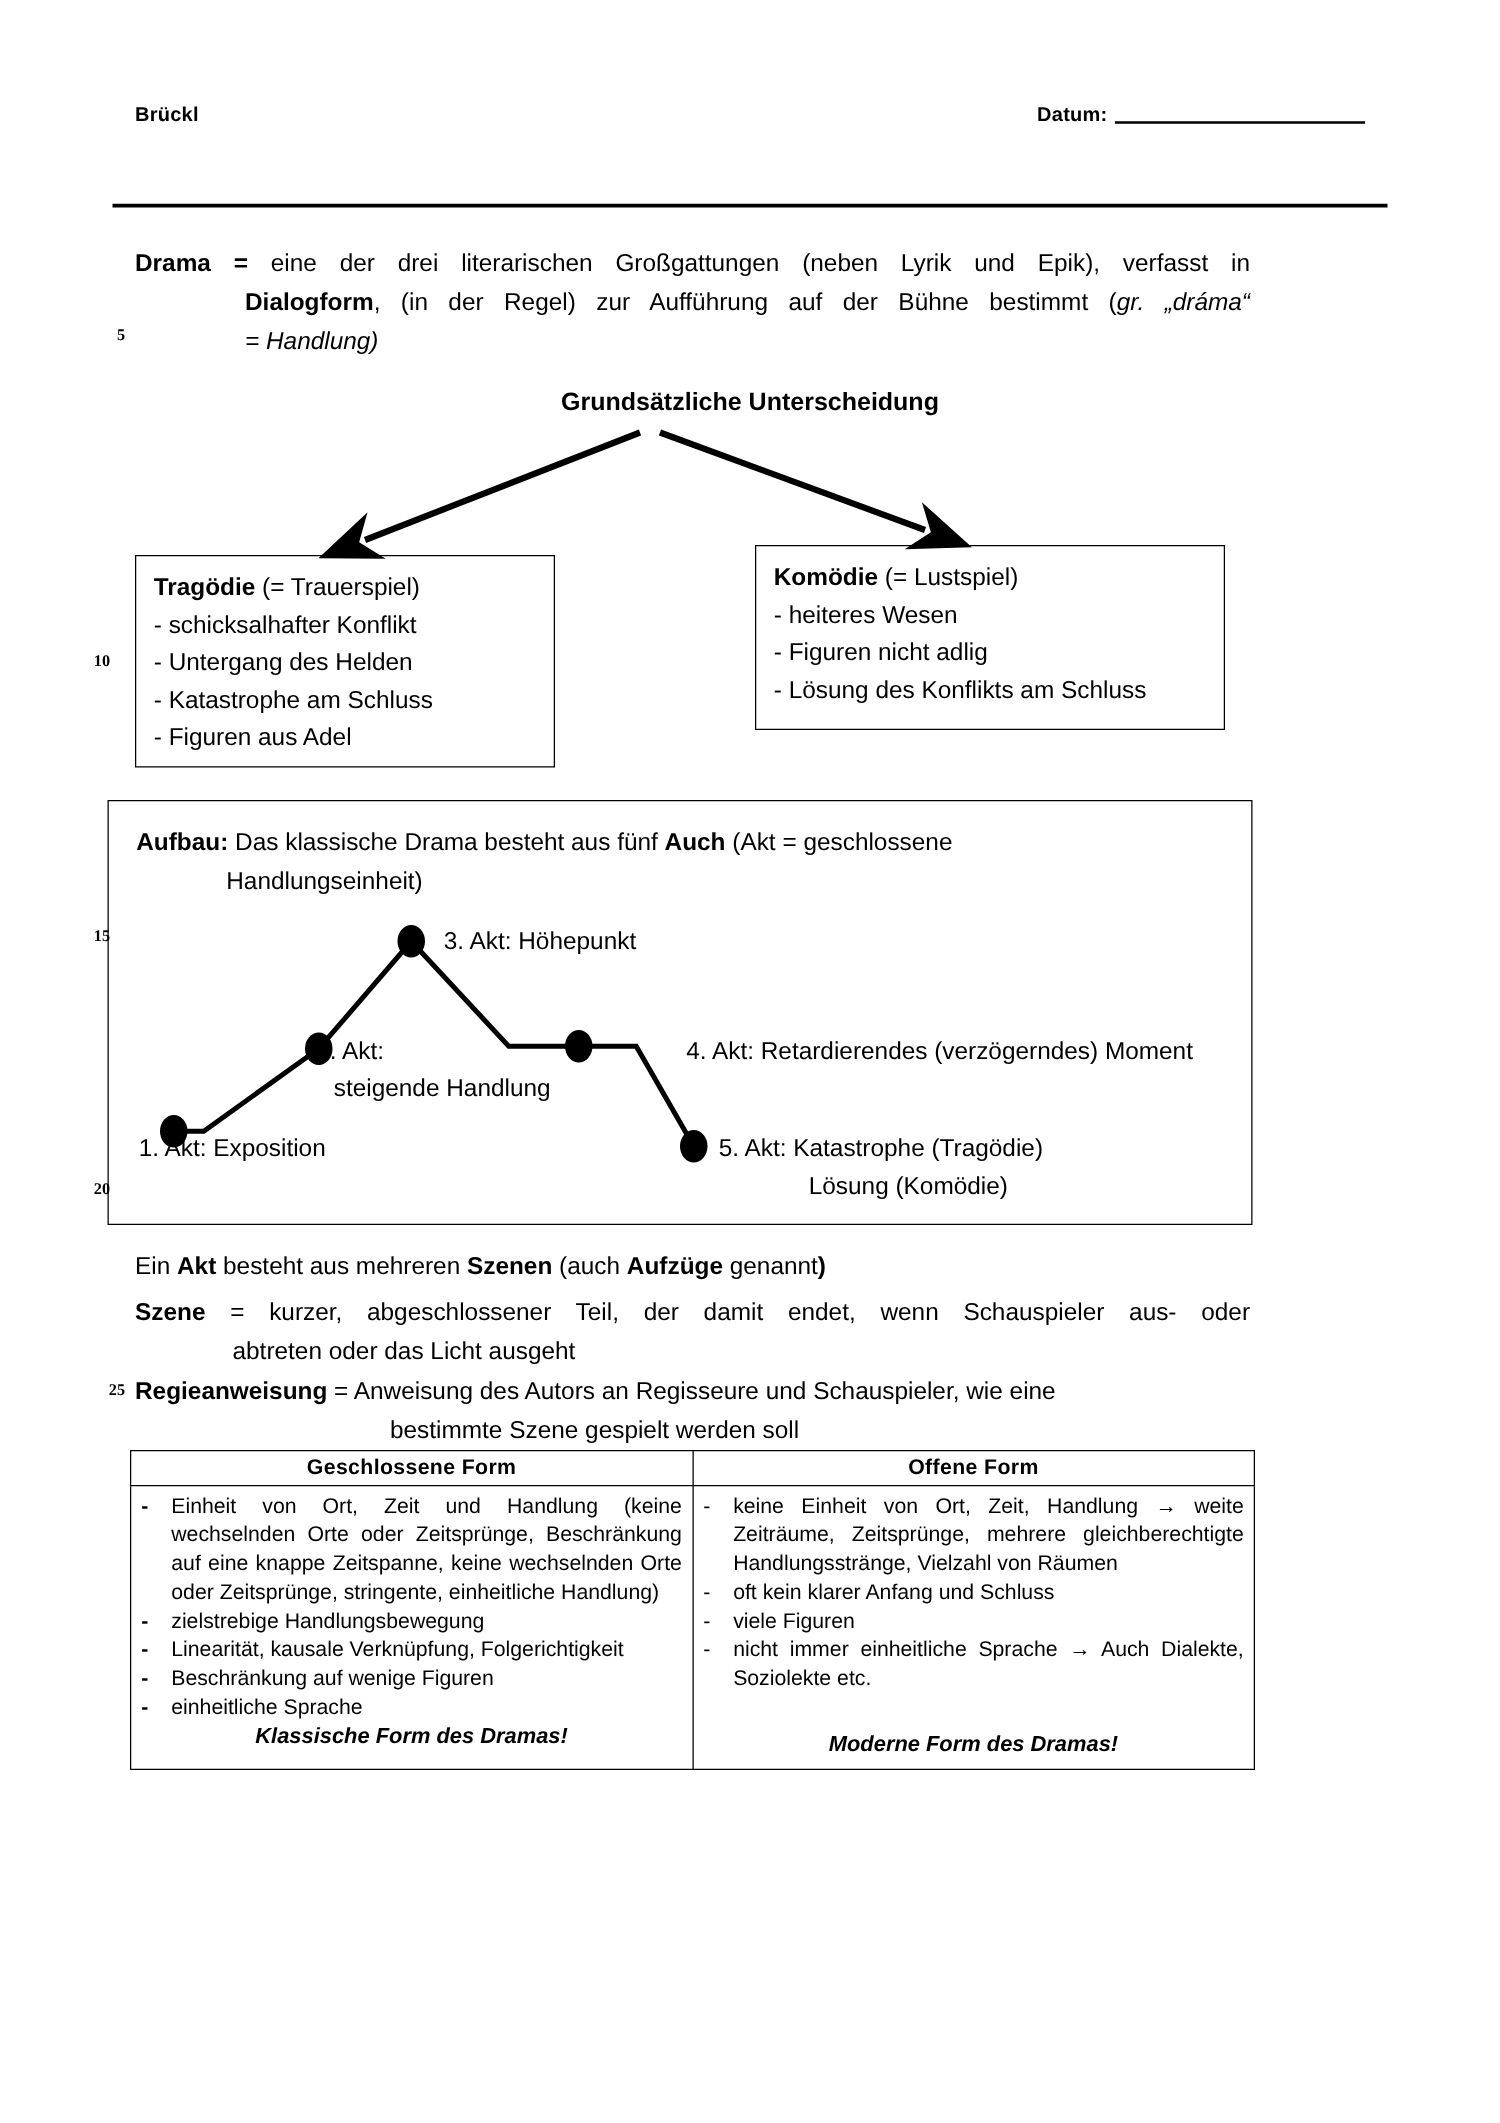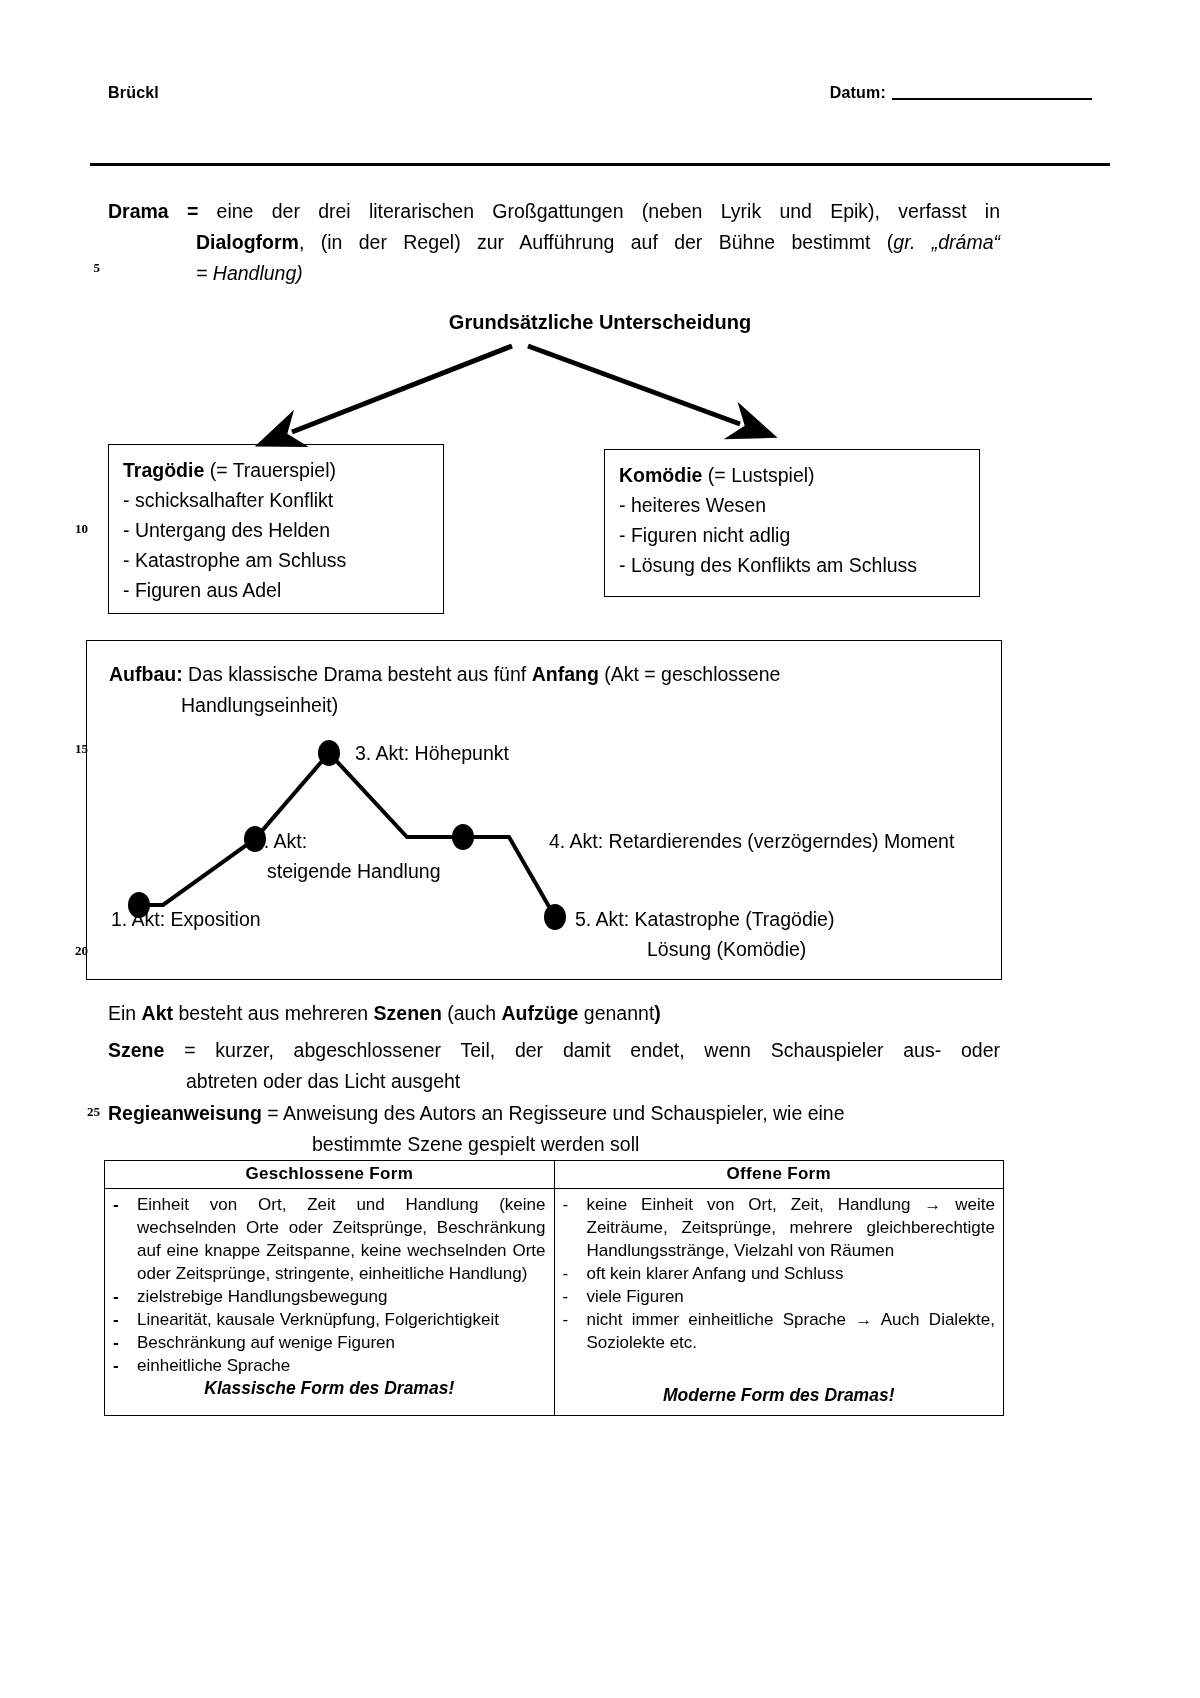--- a/index.html
+++ b/index.html
@@ -133,21 +133,21 @@
     font-size: 19.5px;
     line-height: 30px;
   }
   #box-tragoedie {
     top: 444px;
     left: 108px;
     width: 336px;
     height: 170px;
   }
   #box-komoedie {
-    top: 449px;
+    top: 436px;
     left: 604px;
     width: 376px;
     height: 148px;
   }
   .genre-box ul { list-style: none; margin: 0; padding: 0; }
   .genre-box li { white-space: nowrap; }
 
   
   #aufbau-box {
     position: absolute;
@@ -323,21 +323,21 @@
       <li>- heiteres Wesen</li>
       <li>- Figuren nicht adlig</li>
       <li>- Lösung des Konflikts am Schluss</li>
     </ul>
   </div>
 
   <div id="aufbau-box">
 
     <div id="aufbau-intro">
       <span class="hang l1">
-        <span class="b">Aufbau:</span><span> Das klassische Drama besteht aus fünf </span><span class="b">Anfang</span><span> (Akt = geschlossene</span>
+        <span class="b">Aufbau:</span><span> Das klassische Drama besteht aus fünf </span><span class="b">Auch</span><span> (Akt = geschlossene</span>
       </span>
       <span class="hang l2">Handlungseinheit)</span>
     </div>
 
     <div id="arc-chart">
       <svg width="896" height="245" viewBox="0 0 896 245">
 
         <polyline points="42,178 66,178 158,112 232,26 310,110 356,110 412,110 458,190" fill="none" stroke="#000" stroke-width="4"></polyline>
 
         <ellipse cx="42" cy="178" rx="11" ry="13" fill="#000"></ellipse>

